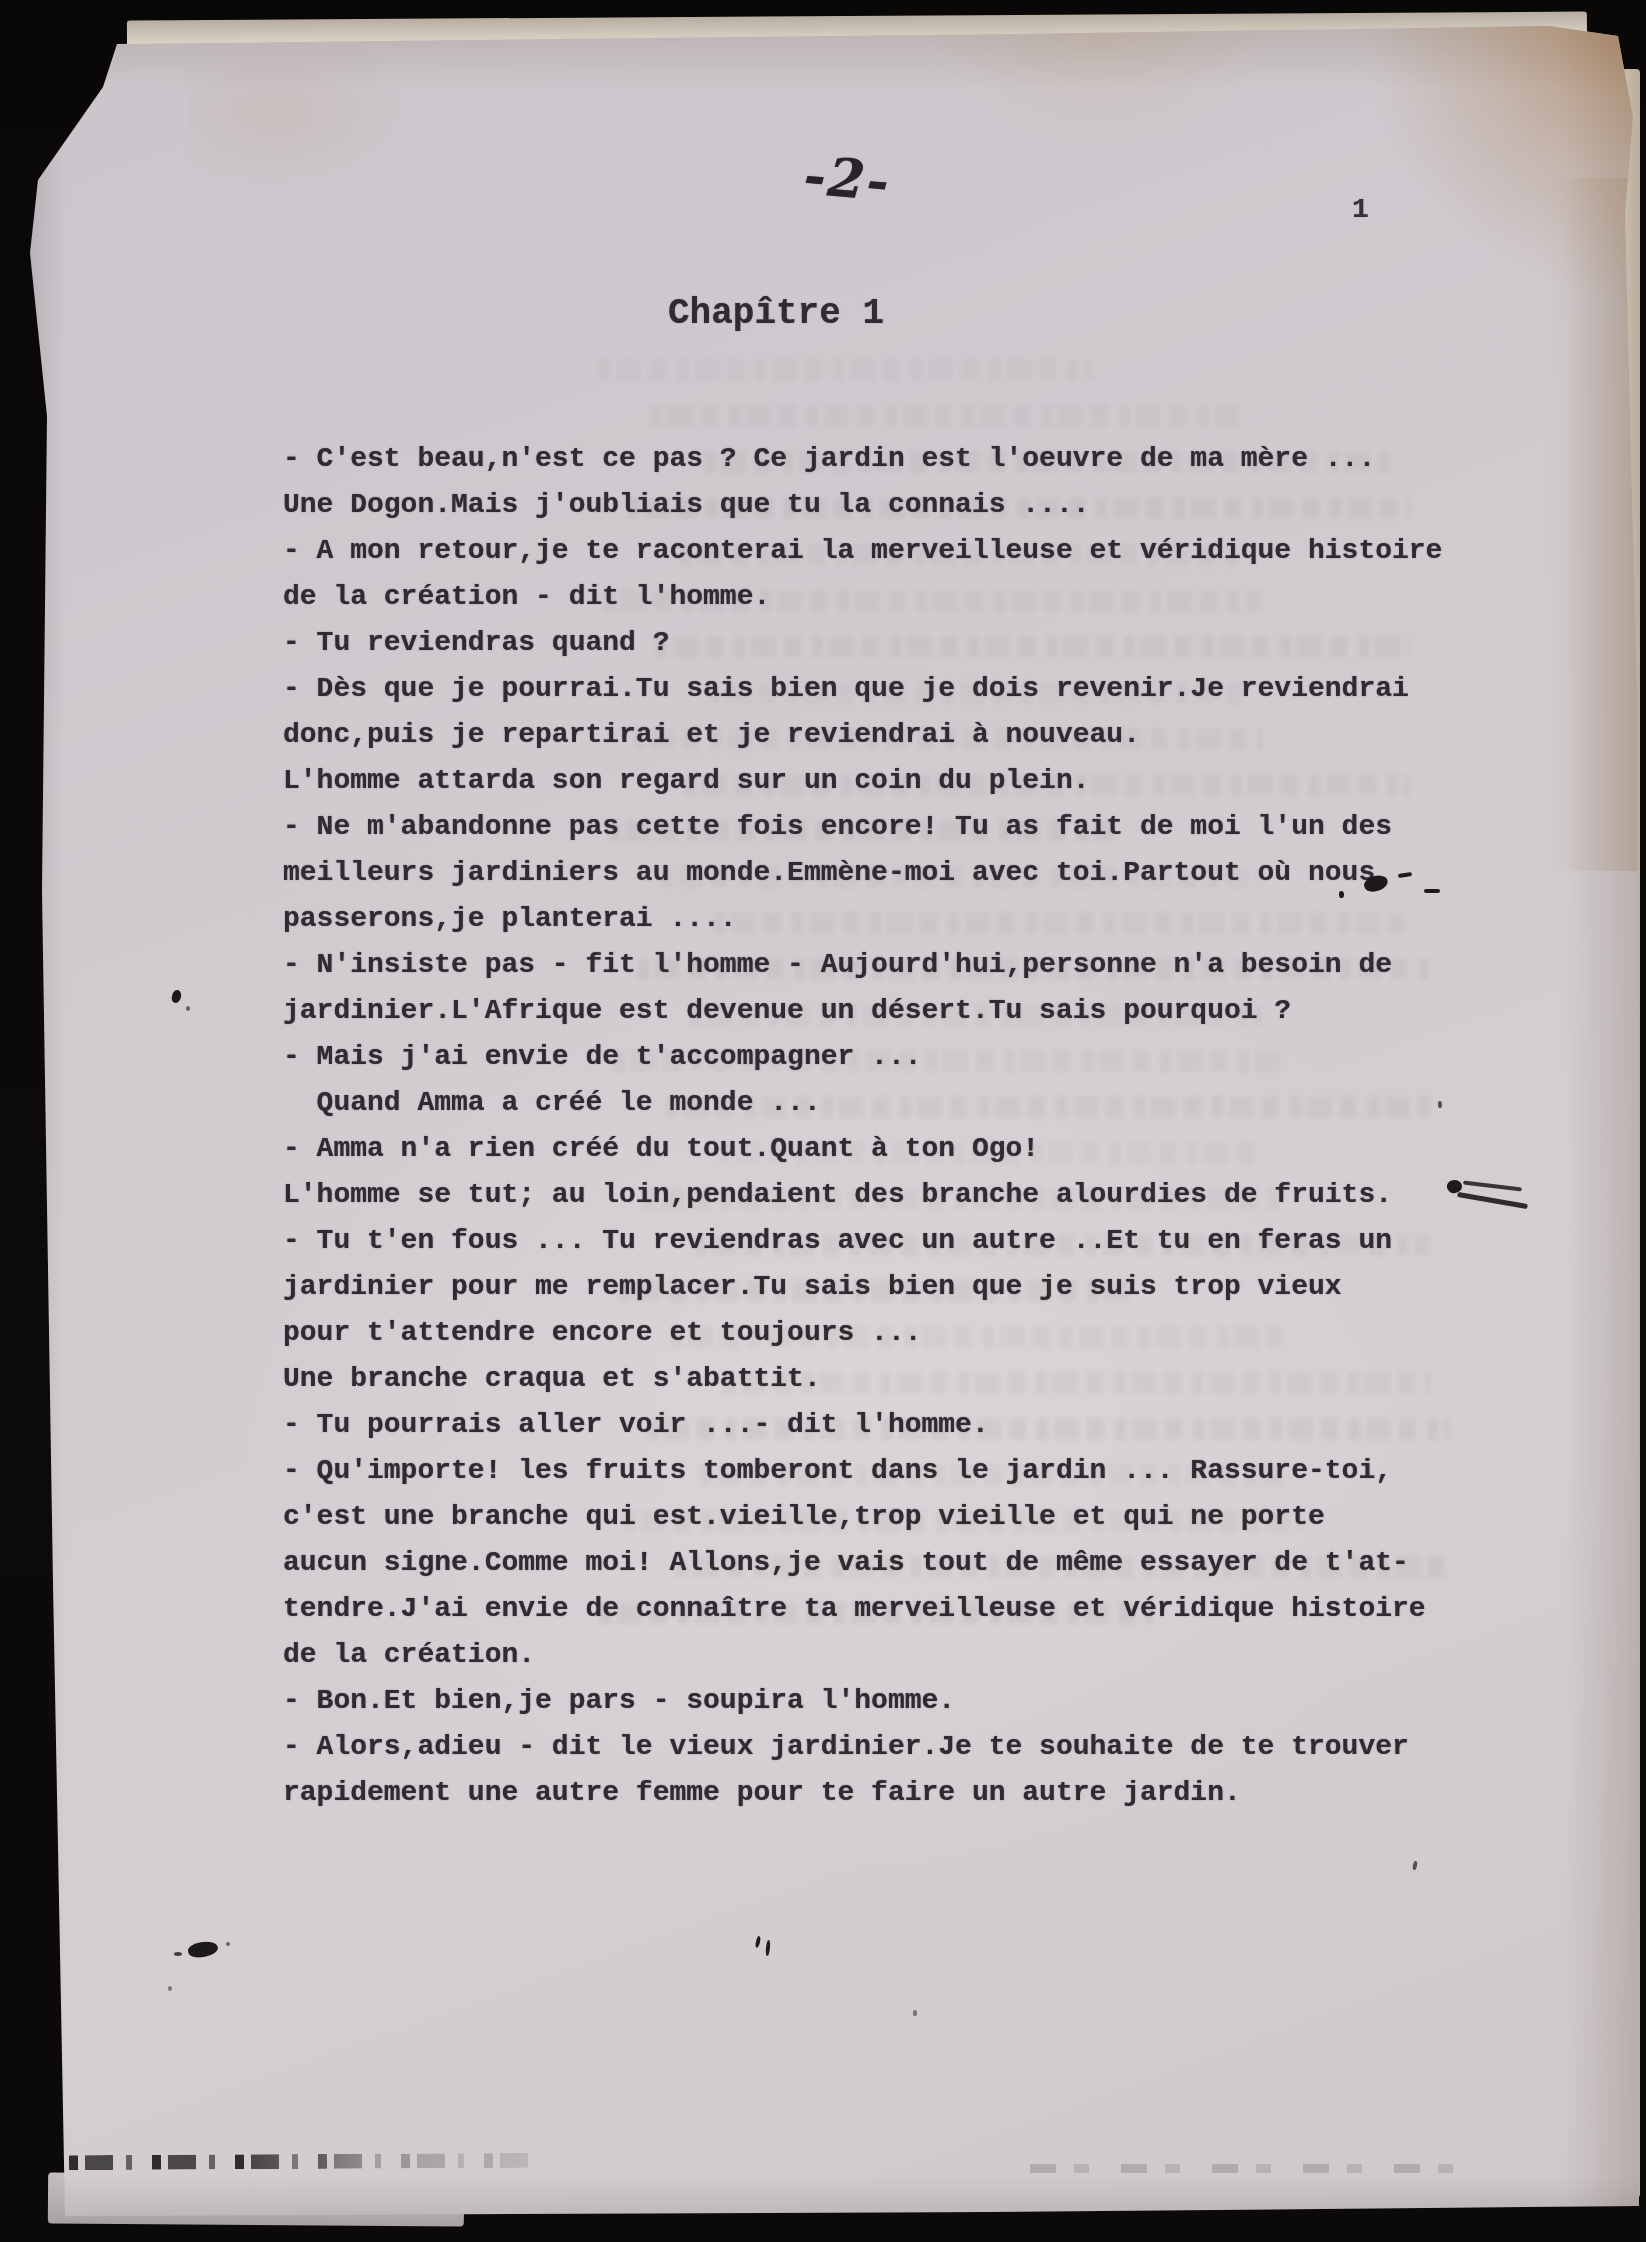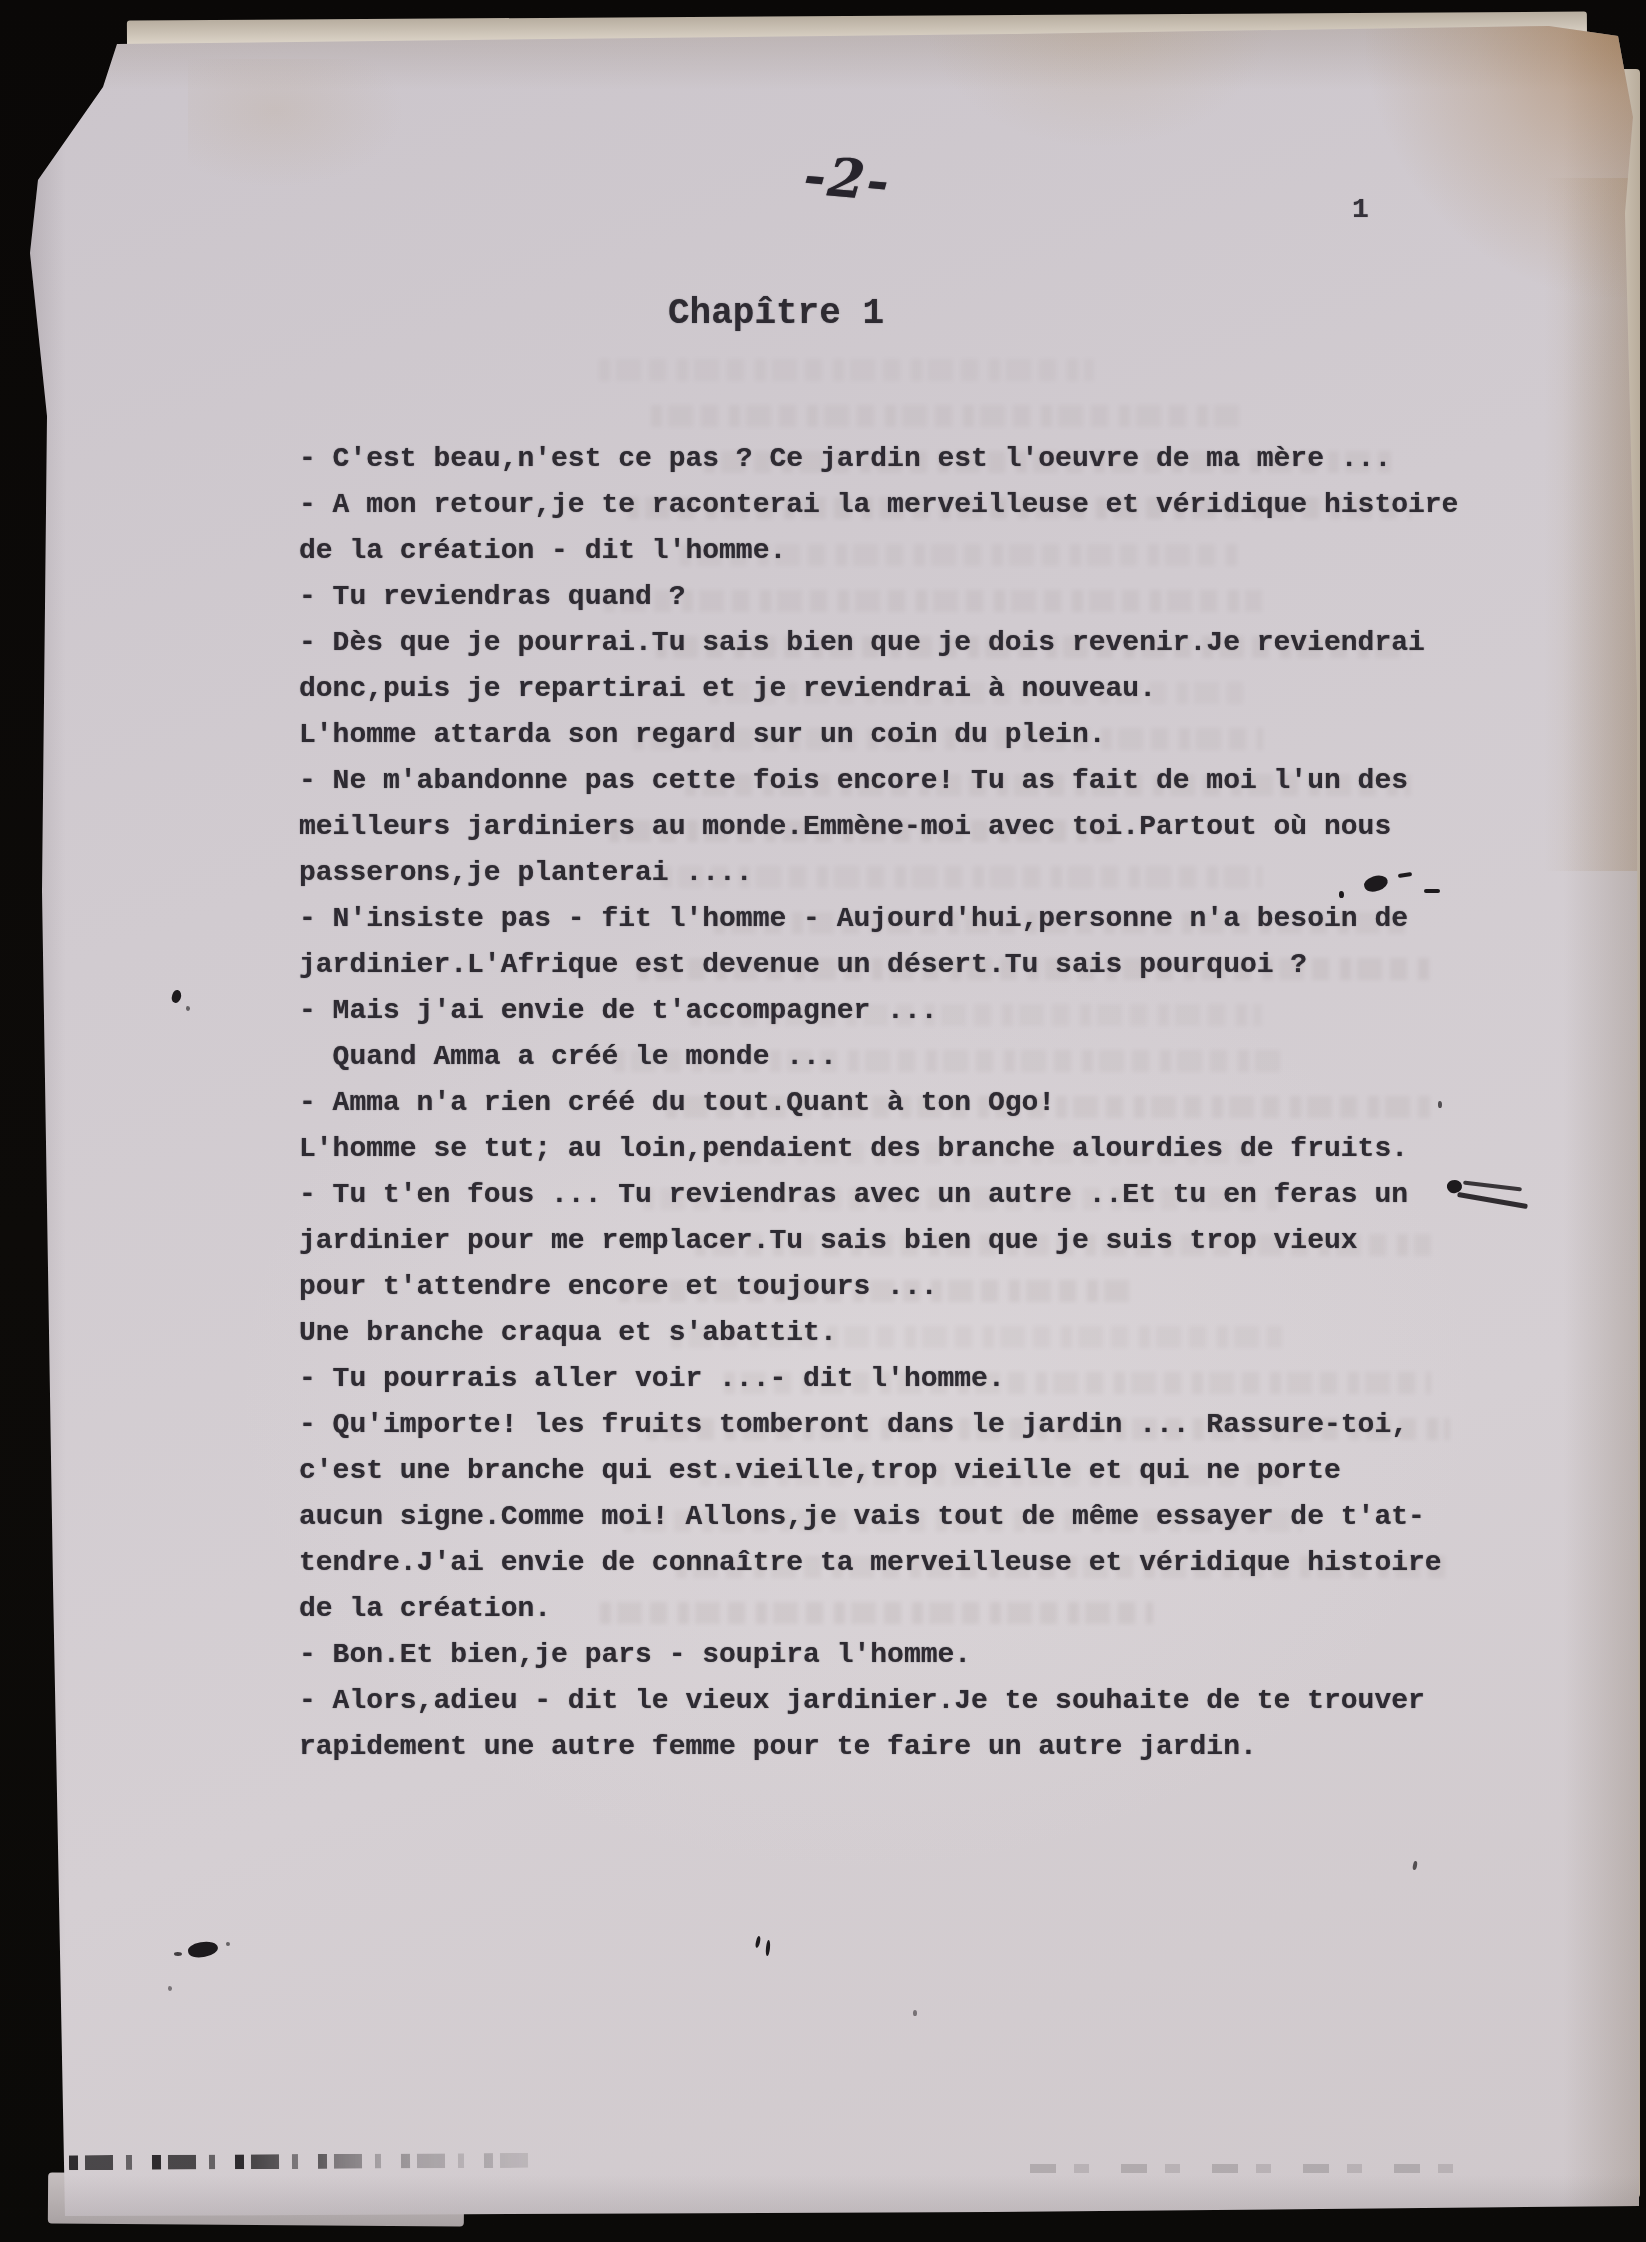--- a/index.html
+++ b/index.html
@@ -53,21 +53,21 @@
   .stain-top-center{
     left:921px;top:0;width:356px;height:149px;
     background:radial-gradient(ellipse at 50% 10%,rgba(178,146,96,0.20),rgba(178,146,96,0) 70%);
   }
   .stain-top-left{
     left:188px;top:59px;width:218px;height:129px;
     background:radial-gradient(ellipse at 40% 40%,rgba(170,140,95,0.14),rgba(170,140,95,0) 70%);
   }
   
   .tblock{
-    position:absolute;left:299px;top:436px;
+    position:absolute;left:283px;top:436px;
     font-size:28px;font-weight:700;line-height:46px;
     color:#2e2b32;letter-spacing:0;
     text-shadow:0 0 1.2px rgba(46,43,50,0.65);
   }
   .tline{white-space:pre;height:46px;}
   .chapter{
     position:absolute;left:668px;top:293px;
     font-size:36px;font-weight:700;color:#2e2b32;white-space:pre;
     text-shadow:0 0 1.2px rgba(46,43,50,0.6);
   }
@@ -178,20 +178,21 @@
         <div class="gline" style="top: 1556px; left: 676px; width: 774px; opacity: 0.135;"></div>
         <div class="gline" style="top: 1602px; left: 600px; width: 553px; opacity: 0.156;"></div>
       </div>
 
     <div class="handwritten-num">-2-</div>
     <div class="typed-num">1</div>
     <div class="chapter">Chapître 1</div>
 
     <div class="tblock" id="body-text">
         <div class="tline">- C'est beau,n'est ce pas ? Ce jardin est l'oeuvre de ma mère ...</div>
+        <div class="tline">Une Dogon.Mais j'oubliais que tu la connais ....</div>
         <div class="tline">- A mon retour,je te raconterai la merveilleuse et véridique histoire</div>
         <div class="tline">de la création - dit l'homme.</div>
         <div class="tline">- Tu reviendras quand ?</div>
         <div class="tline">- Dès que je pourrai.Tu sais bien que je dois revenir.Je reviendrai</div>
         <div class="tline">donc,puis je repartirai et je reviendrai à nouveau.</div>
         <div class="tline">L'homme attarda son regard sur un coin du plein.</div>
         <div class="tline">- Ne m'abandonne pas cette fois encore! Tu as fait de moi l'un des</div>
         <div class="tline">meilleurs jardiniers au monde.Emmène-moi avec toi.Partout où nous</div>
         <div class="tline">passerons,je planterai ....</div>
         <div class="tline">- N'insiste pas - fit l'homme - Aujourd'hui,personne n'a besoin de</div>

